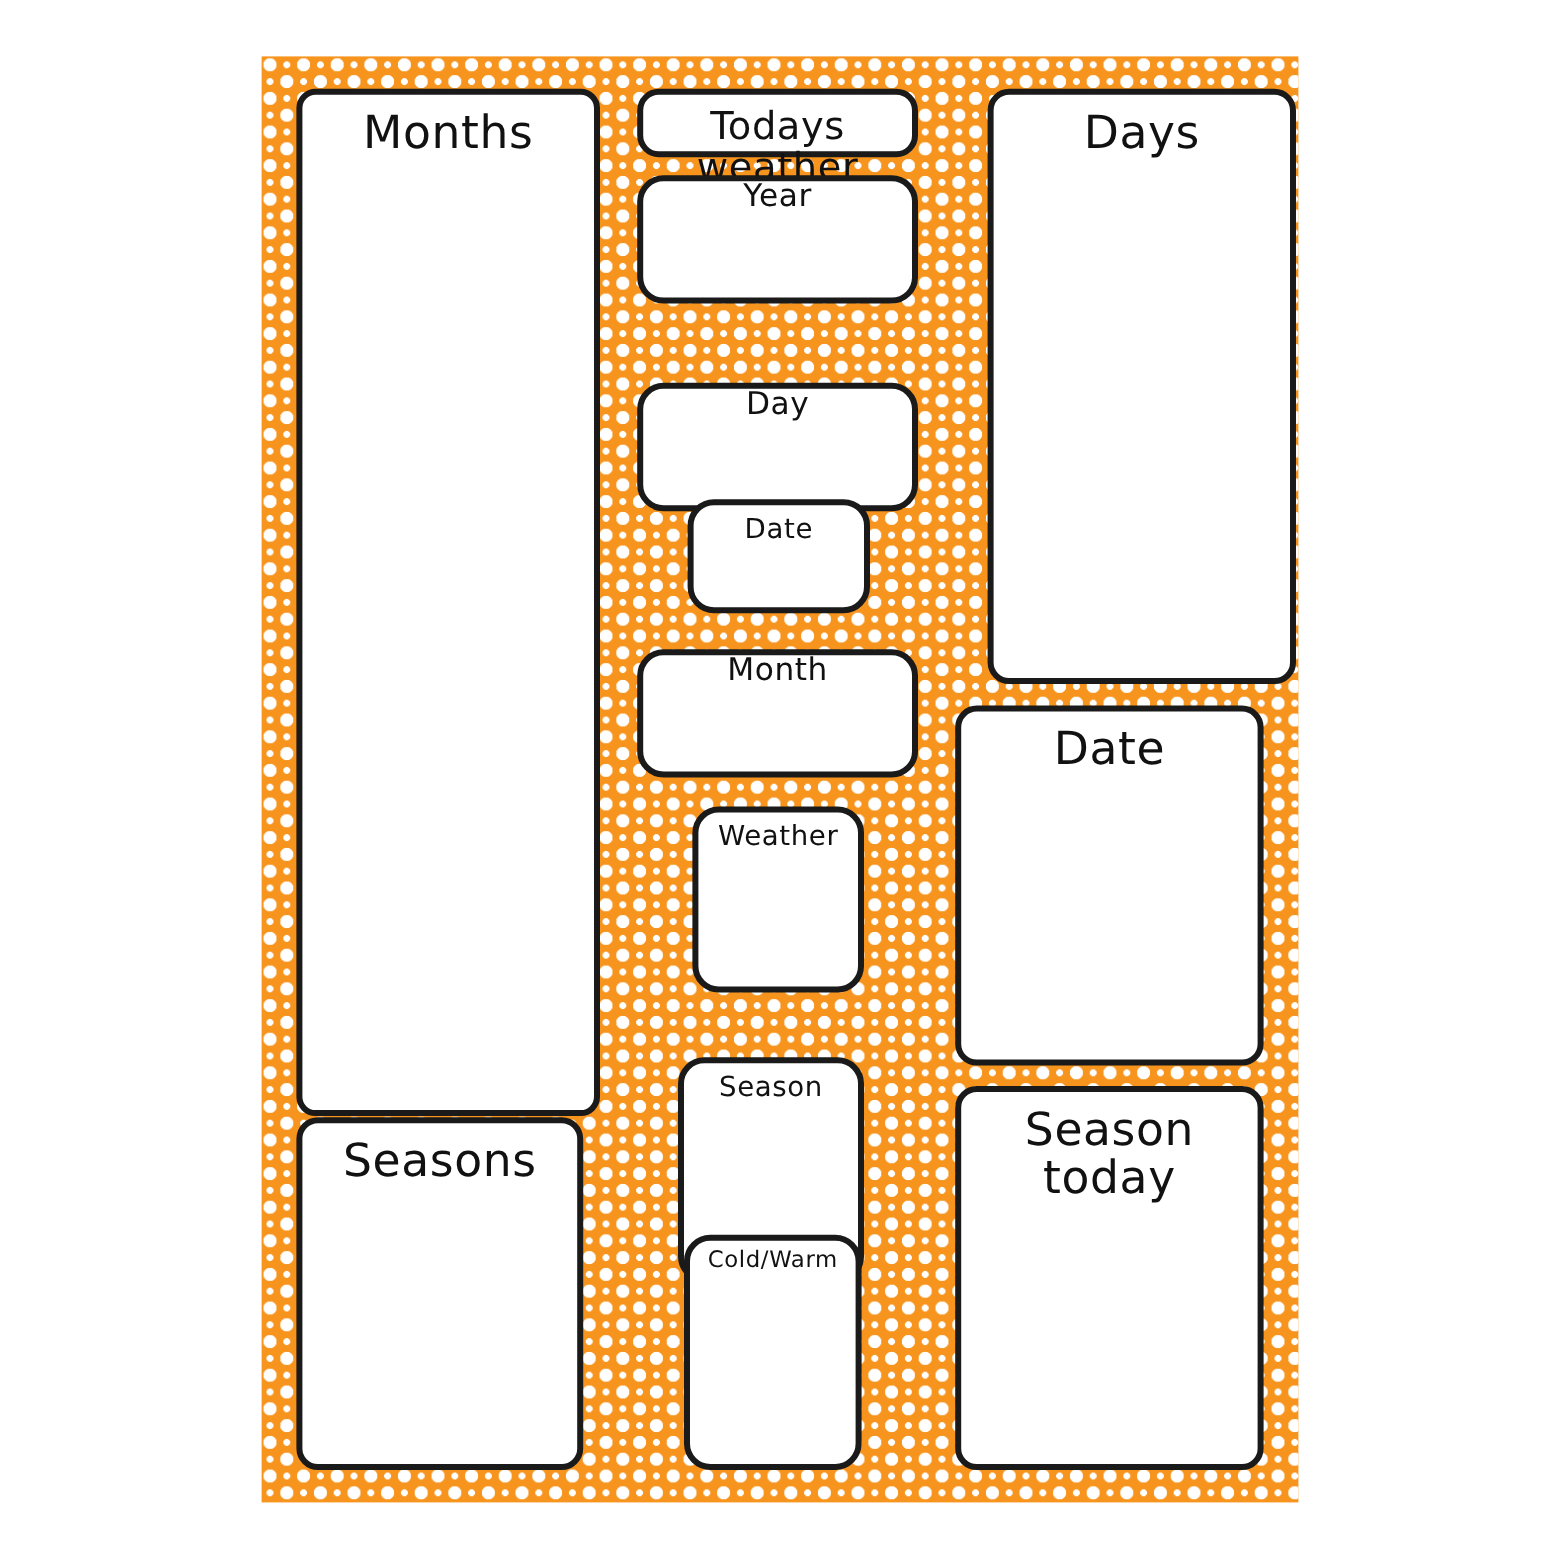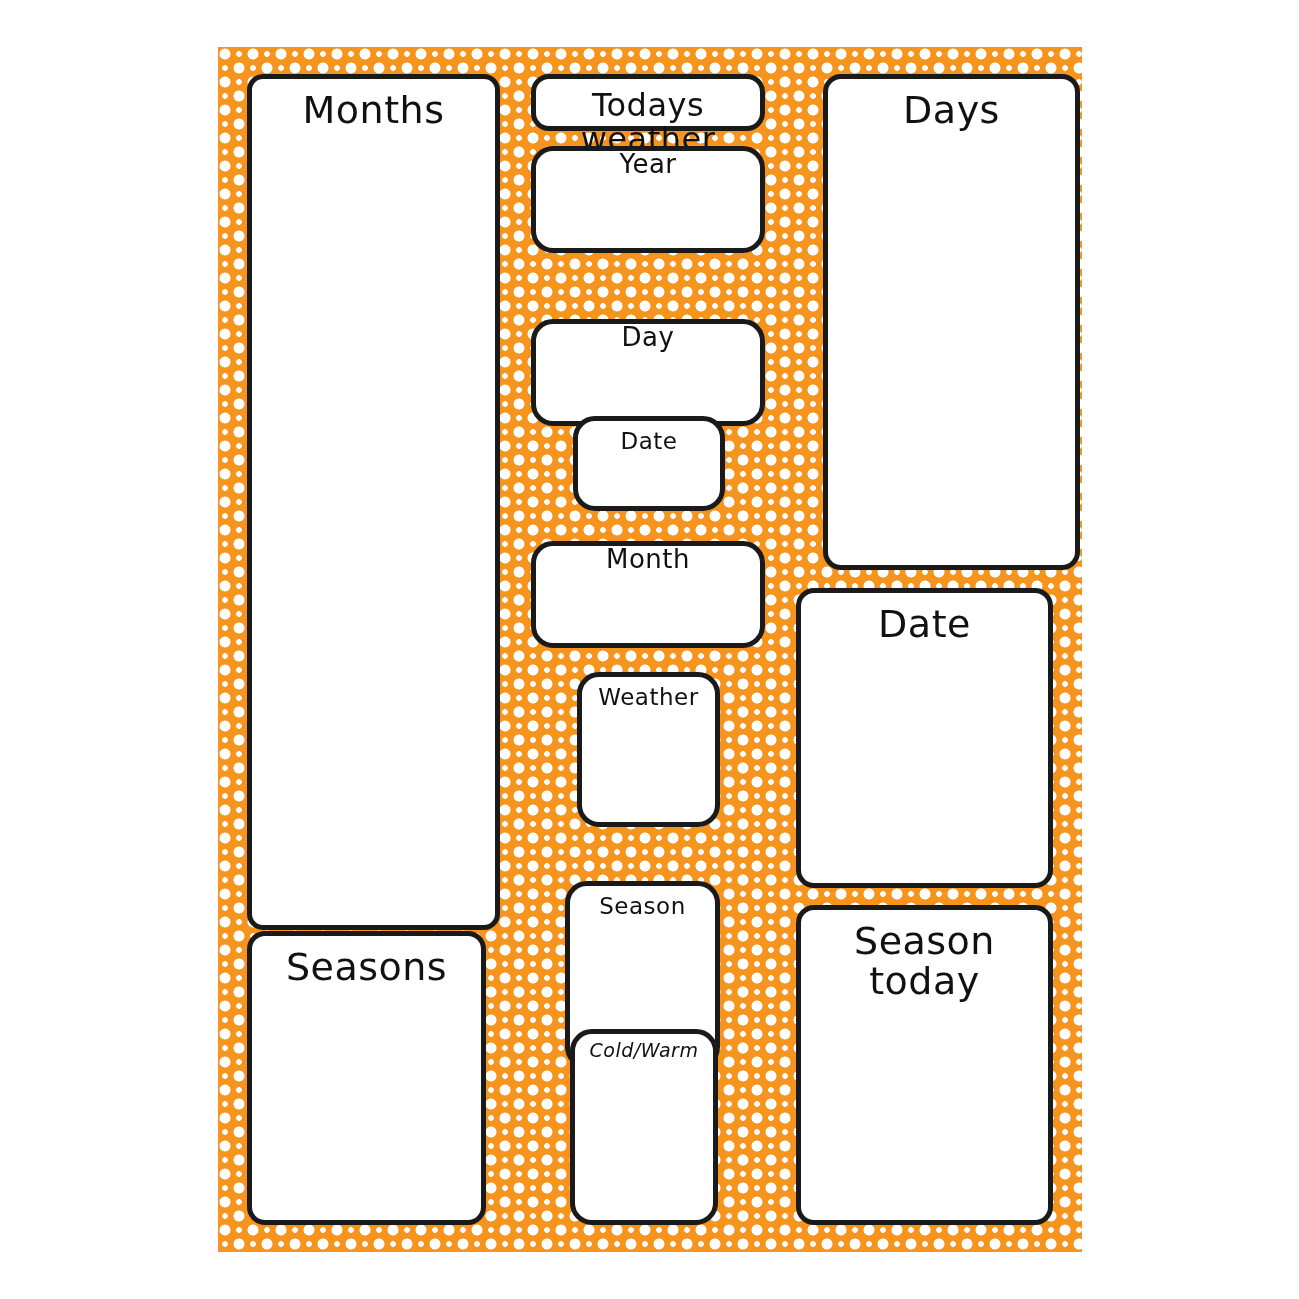--- a/index.html
+++ b/index.html
@@ -94,21 +94,21 @@
   </div>
 
   <div class="card lbl-md r-lg" style="left:313px; top:494px; width:234px; height:107px;">
     <span class="label">Month</span>
   </div>
 
   <div class="card lbl-sm r-lg" style="left:347px; top:810px; width:155px; height:188px;margin-top:24px;">
     <span class="label">Season</span>
   </div>
 
-  <div class="card lbl-xs r-lg" style="left:352px; top:982px; width:148px; height:196px;font-style:italic;">
+  <div class="card lbl-xs r-lg" style="left:352px; top:982px; width:148px; height:196px;">
     <span class="label">Cold/Warm</span>
   </div>
 
   <div class="card lbl-xl r-md" style="left:578px; top:27px; width:257px; height:496px;margin-left:27px;">
     <span class="label">Days</span>
   </div>
 
   <div class="card lbl-xl r-md" style="left:578px; top:541px; width:257px; height:300px;">
     <span class="label">Date</span>
   </div>

